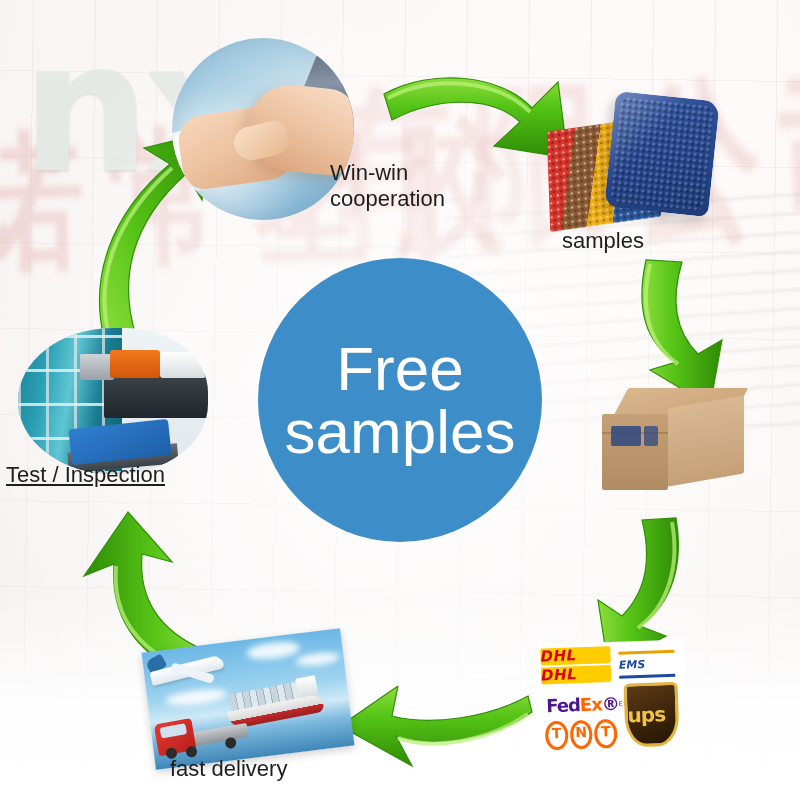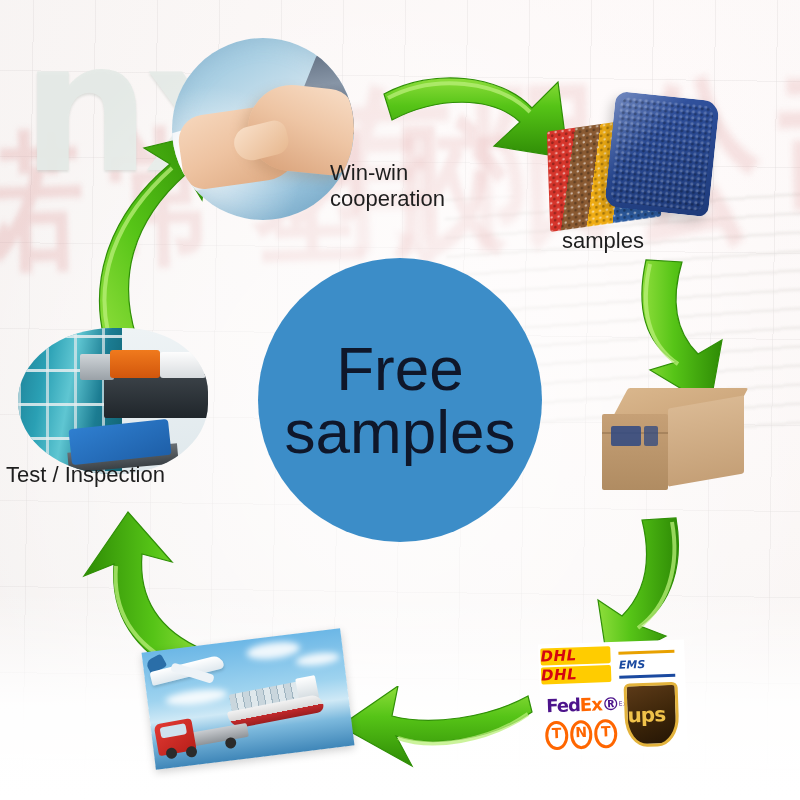--- a/index.html
+++ b/index.html
@@ -130,21 +130,21 @@
     left: 258px;
     top: 258px;
     width: 284px;
     height: 284px;
     border-radius: 50%;
     background: #3c8dc8;
     display: flex;
     flex-direction: column;
     align-items: center;
     justify-content: center;
-    color: #0f172a;
+    color: #ffffff;
     text-align: center;
     line-height: 1.02;
   }
   .center-badge .l1 { font-size: 62px; }
   .center-badge .l2 { font-size: 62px; }
 
   
   .node { position: absolute; }
 
   
@@ -544,21 +544,21 @@
     font-size: 22px;
     line-height: 1.18;
     white-space: pre-line;
     font-family: "Liberation Sans", sans-serif;
   }
   .lbl-winwin   { left: 330px; top: 160px; }
   .lbl-samples  { left: 562px; top: 228px; }
   .lbl-package  { left: 578px; top: 496px; }
   .lbl-logistics{ left: 556px; top: 756px; }
   .lbl-delivery { left: 170px; top: 756px; }
-  .lbl-test     { left: 6px;   top: 462px; }
+  .lbl-test     { left: 6px;   top: 462px; text-decoration: underline; }
 </style>
 </head>
 <body>
 
 <div id="stage">
 
   <div class="bg-base"></div>
   <div class="bg-tiles"></div>
   <div class="bg-roof"></div>
   <div class="bg-sign">诺常塑胶</div>
@@ -710,15 +710,16 @@
   </div>
 
   <div class="center-badge">
     <span class="l1">Free</span>
     <span class="l2">samples</span>
   </div>
 
   <div class="label lbl-winwin">Win-win
 cooperation</div>
   <div class="label lbl-samples">samples</div>
+  <div class="label lbl-delivery">fast delivery</div>
   <div class="label lbl-test">Test / Inspection</div>
 
 </div>
 
 </body></html>

